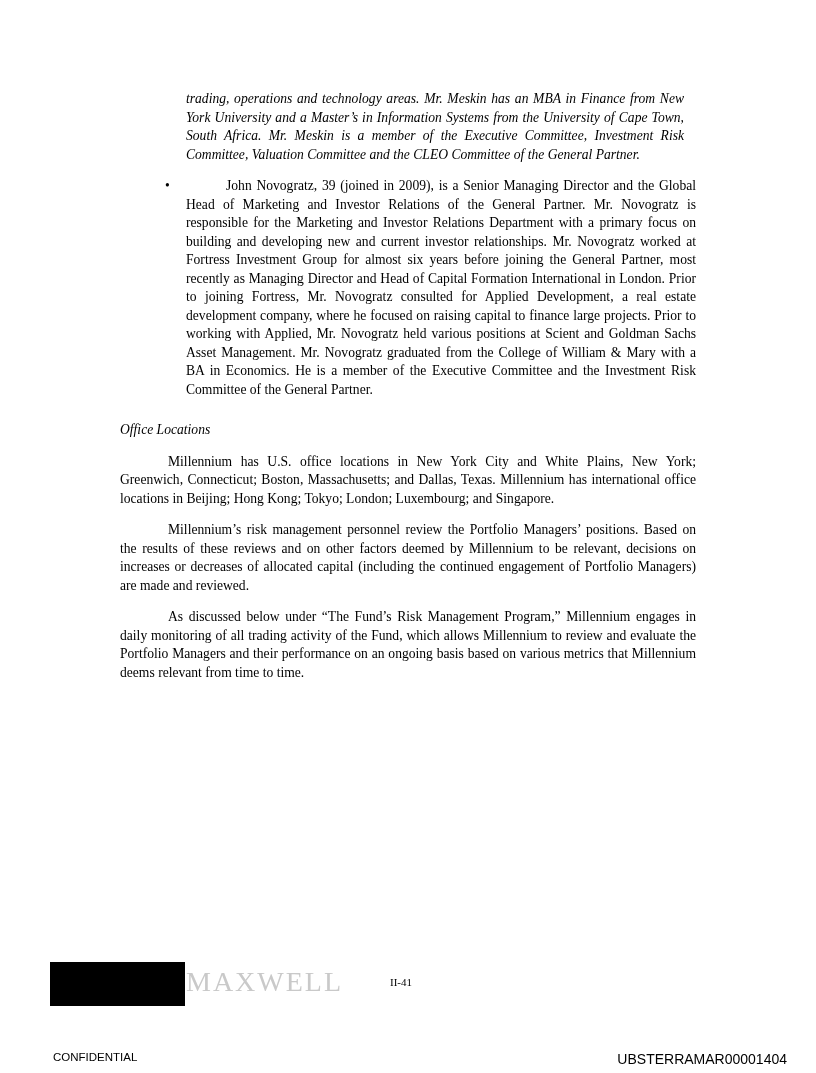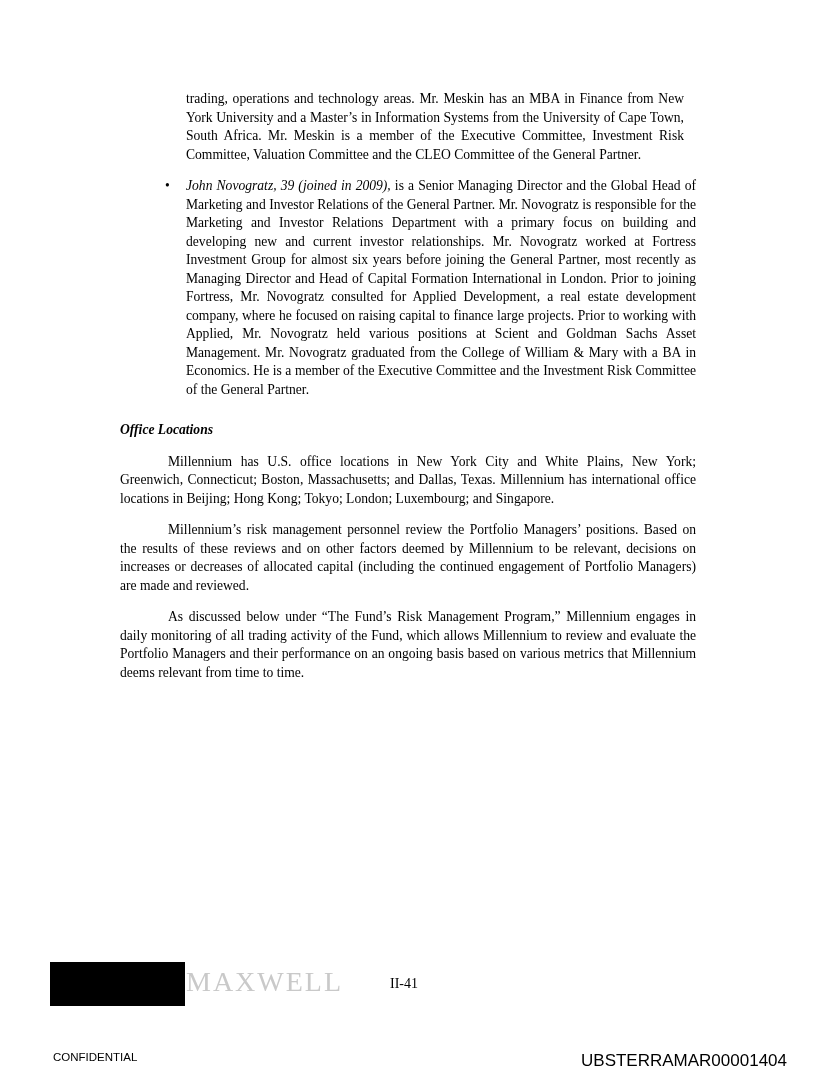--- a/index.html
+++ b/index.html
@@ -22,37 +22,38 @@
     left: 120px;
     width: 576px;
     padding-top: 90px;
     font-size: 13.6px;
     line-height: 18.5px;
     text-align: justify;
   }
   .cont-para {
     margin: 0 12px 13px 0;
     padding-left: 66px;
+    font-style: italic;
   }
   .bullet-item {
     position: relative;
     margin: 0 0 14px 0;
     padding-left: 66px;
   }
   .bullet-marker {
     position: absolute;
     left: 45px;
     top: 0;
   }
   .italic {
-    font-style: italic;
+    margin-left: 40px;
   }
   .heading {
     font-style: italic;
-    font-weight: bold;
+    font-weight: normal;
     font-size: 13.6px;
     margin: 22px 0 13px 0;
     text-align: left;
   }
   .body-para {
     margin: 0 0 13px 0;
     text-indent: 48px;
   }
   .redaction-box {
     position: absolute;
@@ -69,38 +70,38 @@
     font-family: Liberation Serif, serif;
     font-size: 28px;
     letter-spacing: 2px;
     color: #c9c9c9;
   }
   .page-number {
     position: absolute;
     left: 390px;
     top: 976px;
     font-family: "Liberation Serif", serif;
-    font-size: 14px;
+    font-size: 11px;
     color: #000000;
   }
   .bottom-left {
     position: absolute;
     left: 30px;
     top: 1051px;
     font-family: "Liberation Sans", sans-serif;
     font-size: 11.5px;
     color: #000000;
     margin-left: 23px;
   }
   .bottom-right {
     position: absolute;
     right: 29px;
     top: 1051px;
     font-family: "Liberation Sans", sans-serif;
-    font-size: 17px;
+    font-size: 14px;
     color: #000000;
   }
 </style>
 </head>
 <body>
 
 <div class="page">
 
   <div class="content">
 

